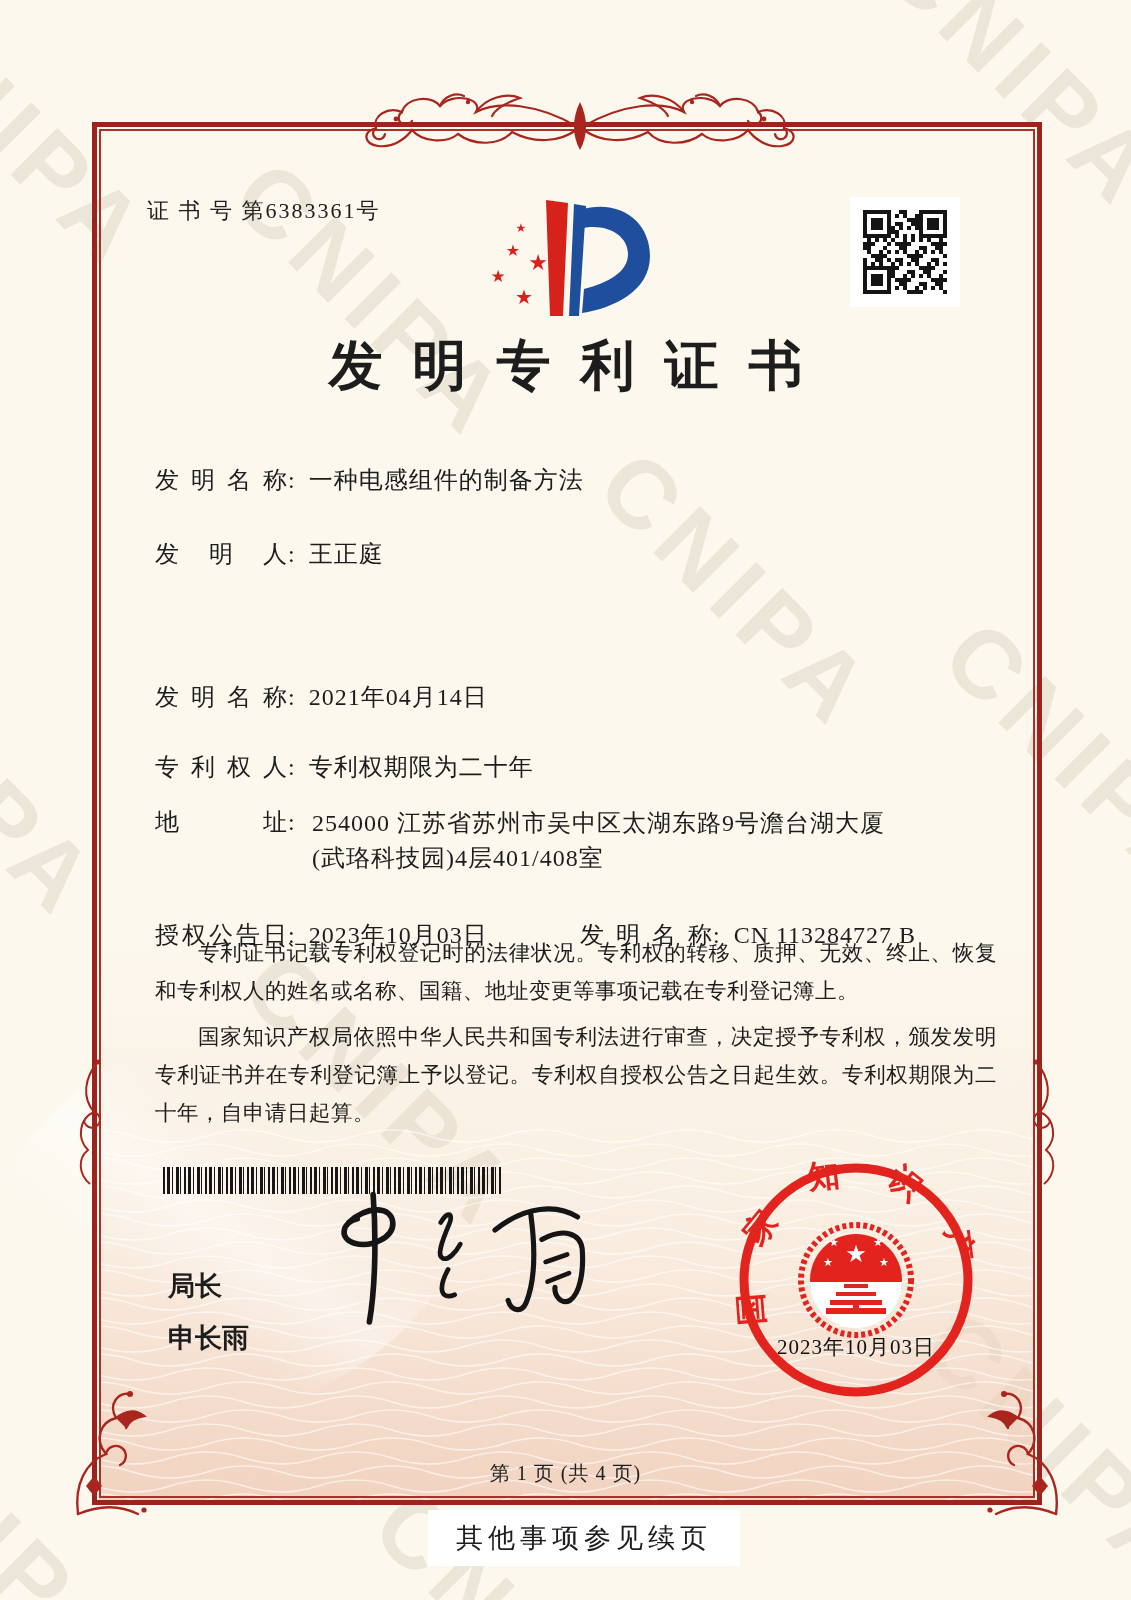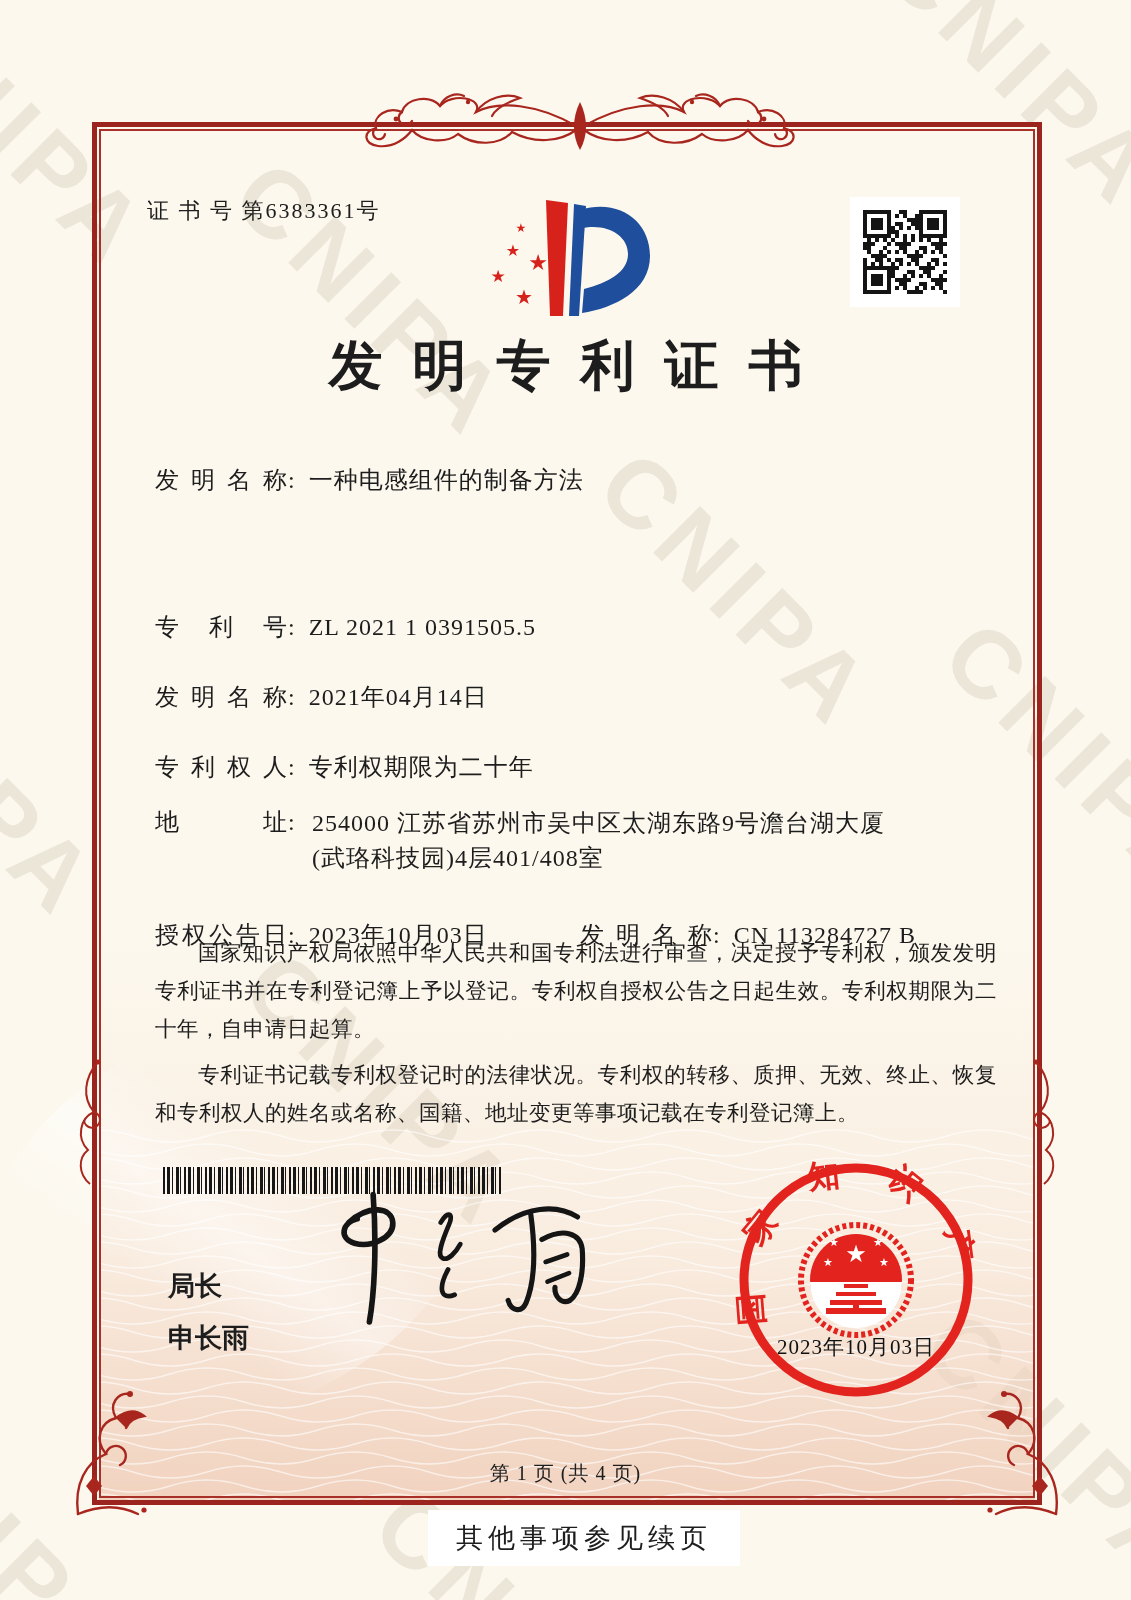--- a/index.html
+++ b/index.html
@@ -418,22 +418,22 @@
         <div style="left: 56px; top: 80px; width: 4px; height: 4px;"></div>
         <div style="left: 80px; top: 80px; width: 4px; height: 4px;"></div>
       </div>
   </div>
 
   <div class="title">发明专利证书</div>
 
   <div class="row" style="top:464px">
     <span class="flabel">发明名称</span><span class="colon">:</span><span class="fvalue">一种电感组件的制备方法</span>
   </div>
-  <div class="row" style="top:611px">
-    <span class="flabel">专利号</span><span class="colon">:</span><span class="fvalue">ZL 2021 1 0391505.5</span>
+  <div class="row" style="top:538px">
+    <span class="flabel">发明人</span><span class="colon">:</span><span class="fvalue">王正庭</span>
   </div>
   <div class="row" style="top:681px">
     <span class="flabel">发明名称</span><span class="colon">:</span><span class="fvalue">2021年04月14日</span>
   </div>
   <div class="row" style="top:751px">
     <span class="flabel">专利权人</span><span class="colon">:</span><span class="fvalue">专利权期限为二十年</span>
   </div>
   <div class="row" style="top:806px;height:72px">
     <span class="flabel">地址</span><span class="colon">:</span>
     <span class="addr-value">254000 江苏省苏州市吴中区太湖东路9号澹台湖大厦(武珞科技园)4层401/408室</span>
@@ -441,22 +441,22 @@
   <div class="row" style="top:919px">
     <span>
       <span class="flabel">授权公告日</span><span class="colon">:</span><span class="fvalue">2023年10月03日</span>
     </span>
     <span class="g2">
       <span class="flabel">发明名称</span><span class="colon">:</span><span class="fvalue">CN 113284727 B</span>
     </span>
   </div>
 
   <div class="paras">
+    <p>专利证书记载专利权登记时的法律状况。专利权的转移、质押、无效、终止、恢复和专利权人的姓名或名称、国籍、地址变更等事项记载在专利登记簿上。</p>
     <p>国家知识产权局依照中华人民共和国专利法进行审查，决定授予专利权，颁发发明专利证书并在专利登记簿上予以登记。专利权自授权公告之日起生效。专利权期限为二十年，自申请日起算。</p>
-    <p>专利证书记载专利权登记时的法律状况。专利权的转移、质押、无效、终止、恢复和专利权人的姓名或名称、国籍、地址变更等事项记载在专利登记簿上。</p>
   </div>
 
   <div class="barcode"></div>
 
   <div class="signer-title">局长</div>
   <div class="signer-name">申长雨</div>
 
   <svg class="signature" width="300" height="150" viewBox="0 0 320 150">
     <g stroke="#151515" fill="none" stroke-linecap="round" stroke-linejoin="round">
       <path stroke-width="6" d="M52,34 C74,14 98,18 99,34 C100,50 76,61 58,56 C41,51 45,34 61,30"></path>

